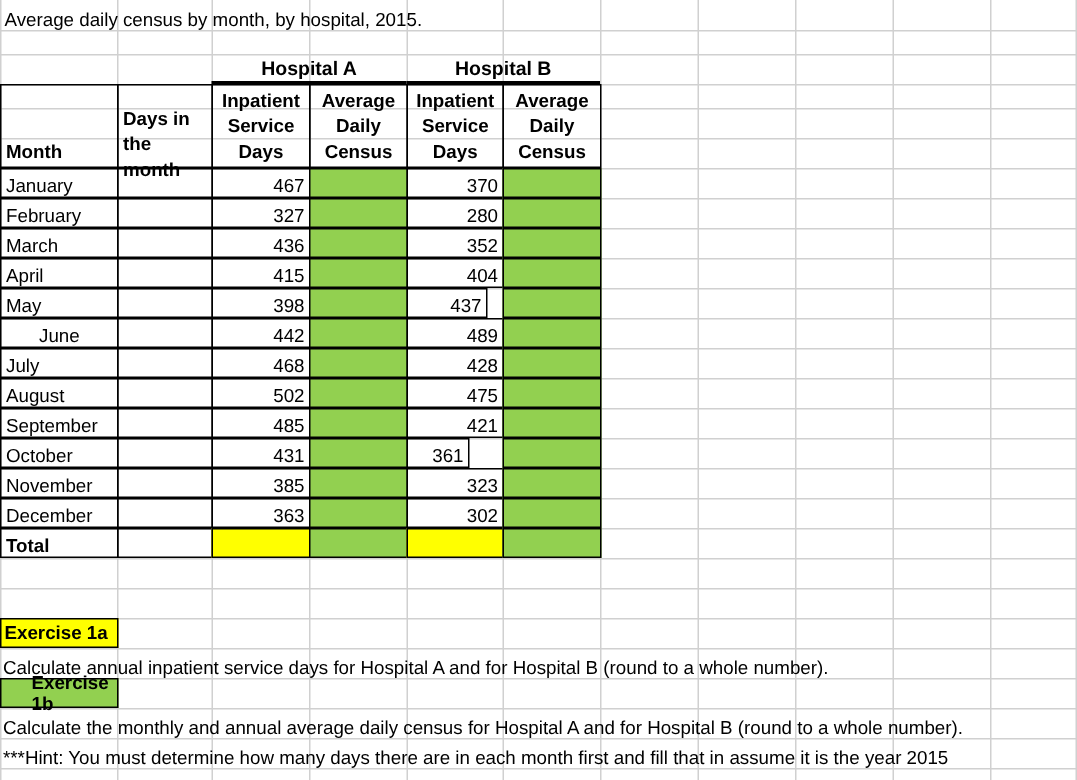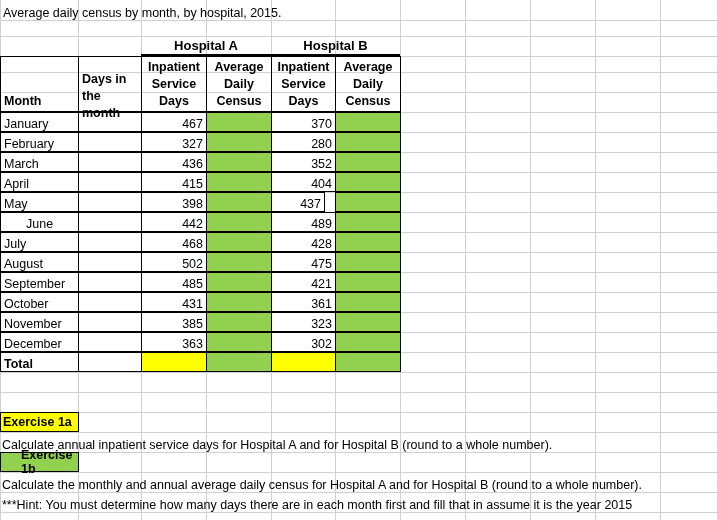--- a/index.html
+++ b/index.html
@@ -208,21 +208,21 @@
       <div class="cell v-bottom t-left bdr" style="left: 0px; top: 272px; width: 79px; height: 20px;">September</div>
       <div class="cell v-bottom t-right bdr" style="left: 78px; top: 272px; width: 64px; height: 20px;"></div>
       <div class="cell v-bottom t-right bdr" style="left: 141px; top: 272px; width: 66px; height: 20px;">485</div>
       <div class="cell v-bottom t-right bdr fill-green" style="left: 206px; top: 272px; width: 66px; height: 20px;"></div>
       <div class="cell v-bottom t-right bdr" style="left: 271px; top: 272px; width: 65px; height: 20px;">421</div>
       <div class="cell v-bottom t-right bdr fill-green" style="left: 335px; top: 272px; width: 66px; height: 20px;"></div>
       <div class="cell v-bottom t-left bdr" style="left: 0px; top: 292px; width: 79px; height: 20px;">October</div>
       <div class="cell v-bottom t-right bdr" style="left: 78px; top: 292px; width: 64px; height: 20px;"></div>
       <div class="cell v-bottom t-right bdr" style="left: 141px; top: 292px; width: 66px; height: 20px;">431</div>
       <div class="cell v-bottom t-right bdr fill-green" style="left: 206px; top: 292px; width: 66px; height: 20px;"></div>
-      <div class="cell v-bottom t-right bdr" style="left: 271px; top: 292px; width: 65px; height: 20px;">361</div>
+      <div class="cell v-bottom t-right bdr" style="left: 271px; top: 292px; width: 42px; height: 20px;">361</div>
       <div class="cell v-bottom t-right bdr fill-green" style="left: 335px; top: 292px; width: 66px; height: 20px;"></div>
       <div class="cell v-bottom t-left bdr" style="left: 0px; top: 312px; width: 79px; height: 20px;">November</div>
       <div class="cell v-bottom t-right bdr" style="left: 78px; top: 312px; width: 64px; height: 20px;"></div>
       <div class="cell v-bottom t-right bdr" style="left: 141px; top: 312px; width: 66px; height: 20px;">385</div>
       <div class="cell v-bottom t-right bdr fill-green" style="left: 206px; top: 312px; width: 66px; height: 20px;"></div>
       <div class="cell v-bottom t-right bdr" style="left: 271px; top: 312px; width: 65px; height: 20px;">323</div>
       <div class="cell v-bottom t-right bdr fill-green" style="left: 335px; top: 312px; width: 66px; height: 20px;"></div>
       <div class="cell v-bottom t-left bdr" style="left: 0px; top: 332px; width: 79px; height: 20px;">December</div>
       <div class="cell v-bottom t-right bdr" style="left: 78px; top: 332px; width: 64px; height: 20px;"></div>
       <div class="cell v-bottom t-right bdr" style="left: 141px; top: 332px; width: 66px; height: 20px;">363</div>

